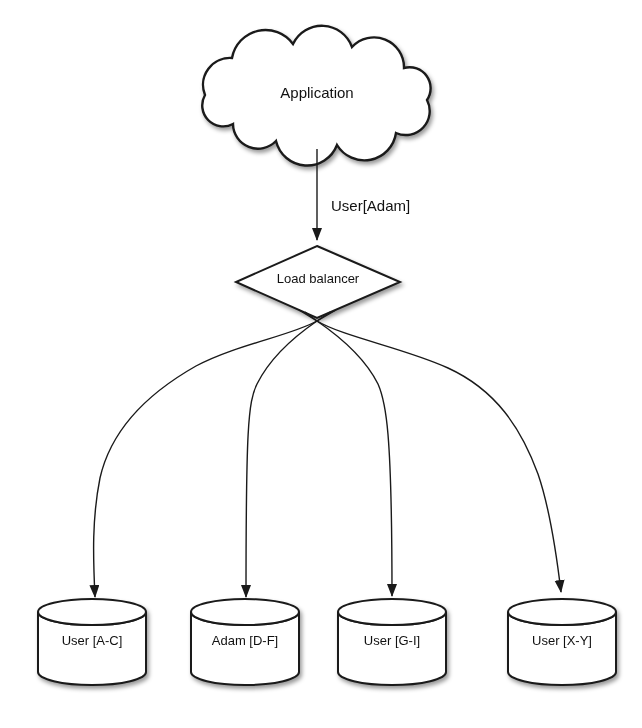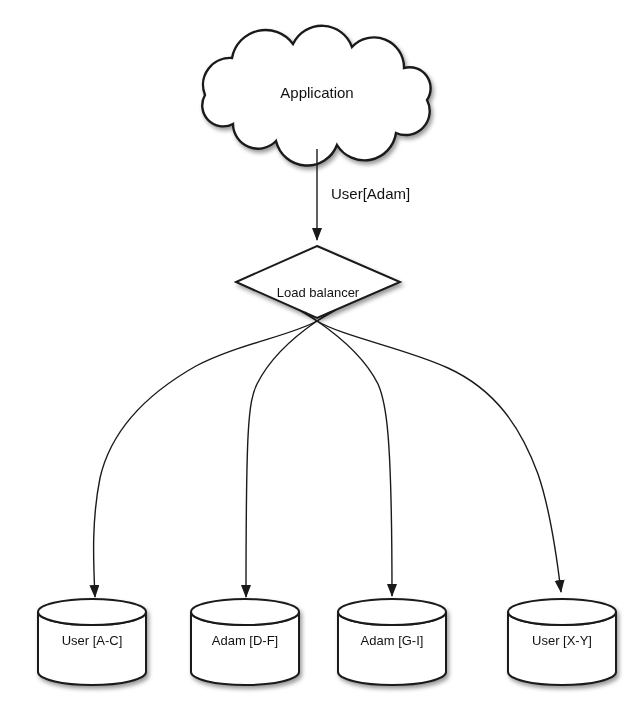--- a/index.html
+++ b/index.html
@@ -38,20 +38,21 @@
     color: #111111;
     white-space: nowrap;
     transform: translate(-50%, -50%);
     font-size: 13px;
   }
   .label.big {
     font-size: 15px;
   }
   .label.left-anchored {
     transform: translateY(-50%);
+    margin-top: 12px;
   }
 </style>
 </head>
 <body>
 
 <div class="stage">
 
   <svg width="642" height="728" viewBox="0 0 642 728">
     <defs>
       <marker id="ah" markerWidth="14" markerHeight="12" refX="12" refY="5" orient="auto" markerUnits="userSpaceOnUse">
@@ -109,20 +110,20 @@
     <g class="shadowed">
       <path class="shape" stroke-width="2" d="M 508 612 L 508 672 A 54 13 0 0 0 616 672 L 616 612 A 54 13 0 0 1 508 612 Z"></path>
       <ellipse class="shape" stroke-width="2" cx="562" cy="612" rx="54" ry="13"></ellipse>
     </g>
   </svg>
 
   <div class="label big" style="left:317px; top:92px;">Application</div>
 
   <div class="label big left-anchored" style="left:331px; top:193px;">User[Adam]</div>
 
-  <div class="label" style="left:318px; top:292px;text-align:center;">Load balancer</div>
+  <div class="label" style="left:318px; top:278px;text-align:center;">Load balancer</div>
 
   <div class="label" style="left:92px; top:640px;text-align:center;">User [A-C]</div>
   <div class="label" style="left:245px; top:640px;">Adam [D-F]</div>
-  <div class="label" style="left:392px; top:640px;">Adam [G-I]</div>
+  <div class="label" style="left:392px; top:640px;">User [G-I]</div>
   <div class="label" style="left:562px; top:640px;">User [X-Y]</div>
 
 </div>
 
 </body></html>

